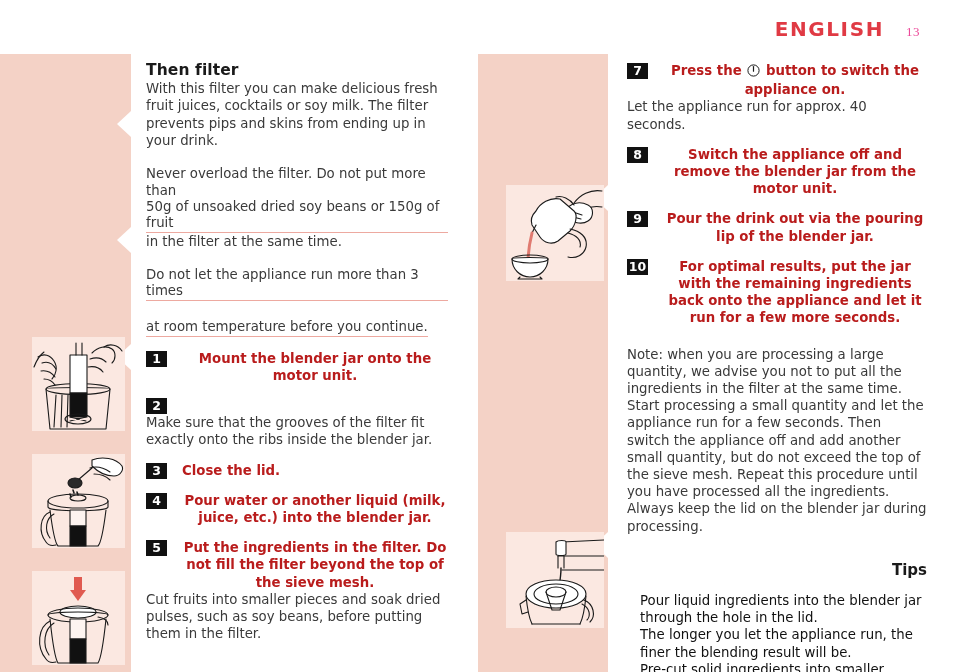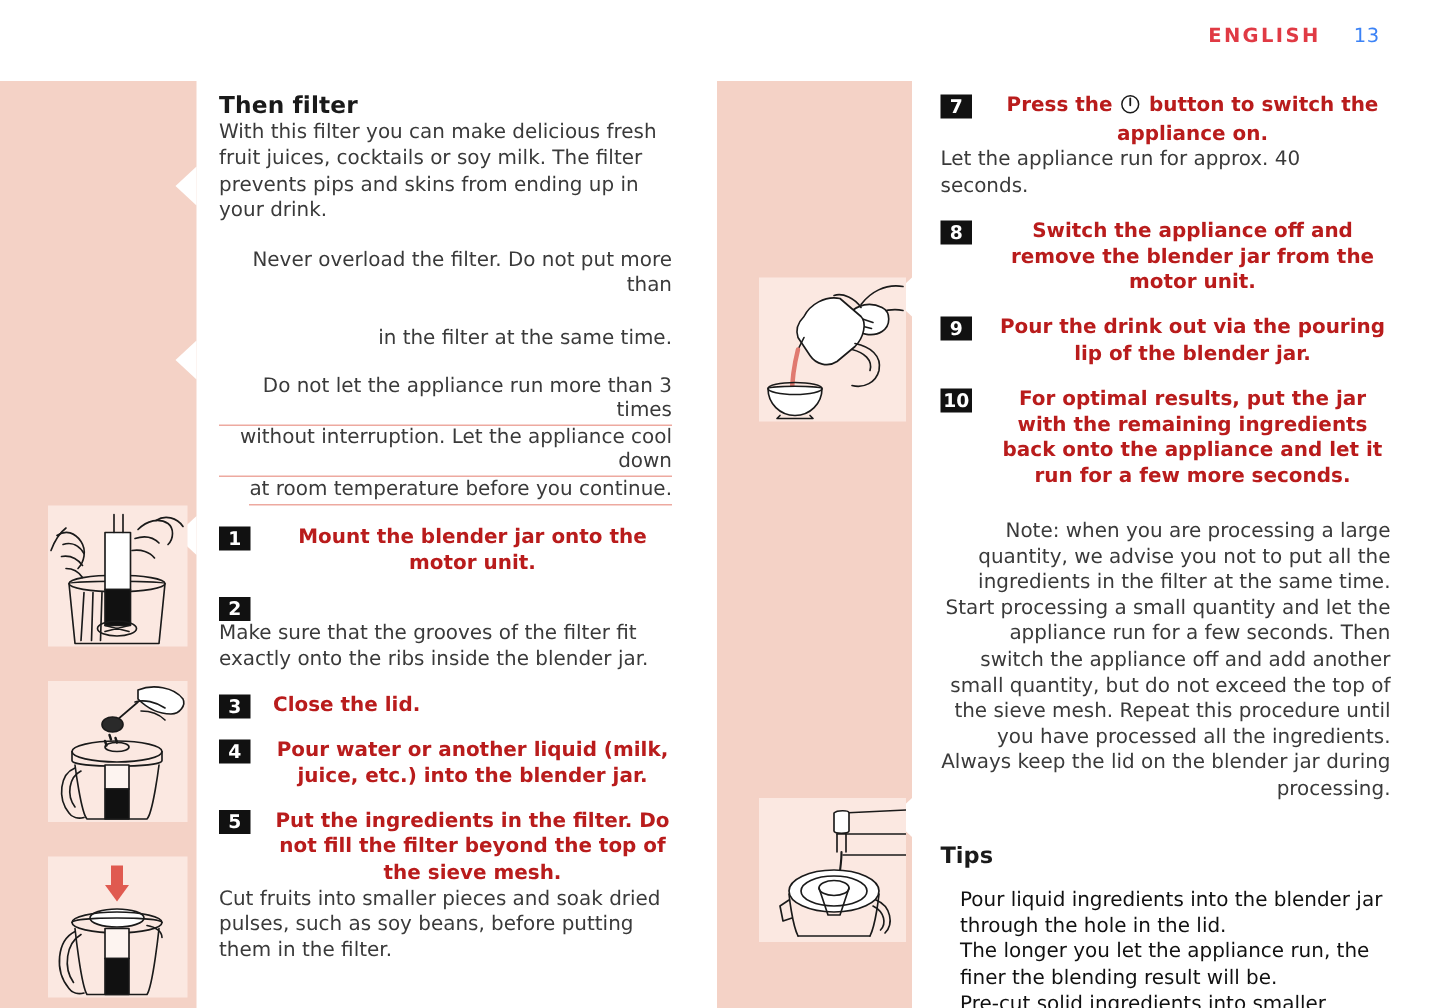--- a/index.html
+++ b/index.html
@@ -21,27 +21,28 @@
     position: absolute;
     top: 17px;
     right: 34px;
     display: flex;
     align-items: baseline;
     gap: 22px;
   }
   .header-lang {
     color: #e03a44;
     font-weight: bold;
-    font-size: 13px;
+    font-size: 20px;
     letter-spacing: 1.6px;
   }
   .header-page {
-    color: #3b82f6;
+    color: #ec4899;
     font-size: 13px;
     letter-spacing: 0.5px;
+    font-family: Liberation Serif, serif;
   }
 
   
   .strip {
     position: absolute;
     background: #f4d2c6;
   }
   .strip-left {
     left: 0;
     top: 54px;
@@ -88,21 +89,21 @@
     font-size: 15.5px;
     font-weight: bold;
     margin: 0 0 1px 0;
     letter-spacing: 0.1px;
   }
 
   p.body {
     margin: 0;
     color: #3a3a3a;
   }
-  p.gap { margin-top: 16px; text-align: right; }
+  p.gap { margin-top: 16px; }
 
   
   .warn {
     color: #3a3a3a;
   }
   .warn span.u {
     border-bottom: 1.2px solid #eda9a0;
     display: inline-block;
     line-height: 16px;
     padding-bottom: 1px;
@@ -143,20 +144,21 @@
   .power-icon {
     display: inline-block;
     vertical-align: -2px;
     margin: 0 1px;
   }
 
   h3.tips-title {
     font-size: 15px;
     font-weight: bold;
     margin: 27px 0 13px 0;
+    text-align: right;
   }
   .tips-list {
     margin: 0;
     padding: 0 0 0 13px;
     list-style: none;
     color: #111111;
     font-size: 13.3px;
     line-height: 17.2px;
   }
   .tips-list li { margin: 0; }
@@ -329,27 +331,27 @@
 </div>
 
 <div class="col col-left">
 
   <h2 class="section-title">Then filter</h2>
 
   <p class="body">With this filter you can make delicious fresh fruit juices, cocktails or soy milk. The filter prevents pips and skins from ending up in your drink.</p>
 
   <p class="body warn gap">
     <span>Never overload the filter. Do not put more than</span><br>
-    <br>
+    <span class="u">50g of unsoaked dried soy beans or 150g of fruit</span><br>
     <span>in the filter at the same time.</span>
   </p>
 
   <p class="body warn gap">
     <span class="u">Do not let the appliance run more than 3 times</span><br>
-    <span class="u">without interruption. Let the appliance cool down</span><br>
+    <br>
     <span class="u">at room temperature before you continue.</span>
   </p>
 
   <div class="step">
     <div class="step-num">1</div>
     <div class="step-text">Mount the blender jar onto the motor unit.</div>
   </div>
 
   <div class="step">
     <div class="step-num">2</div>

